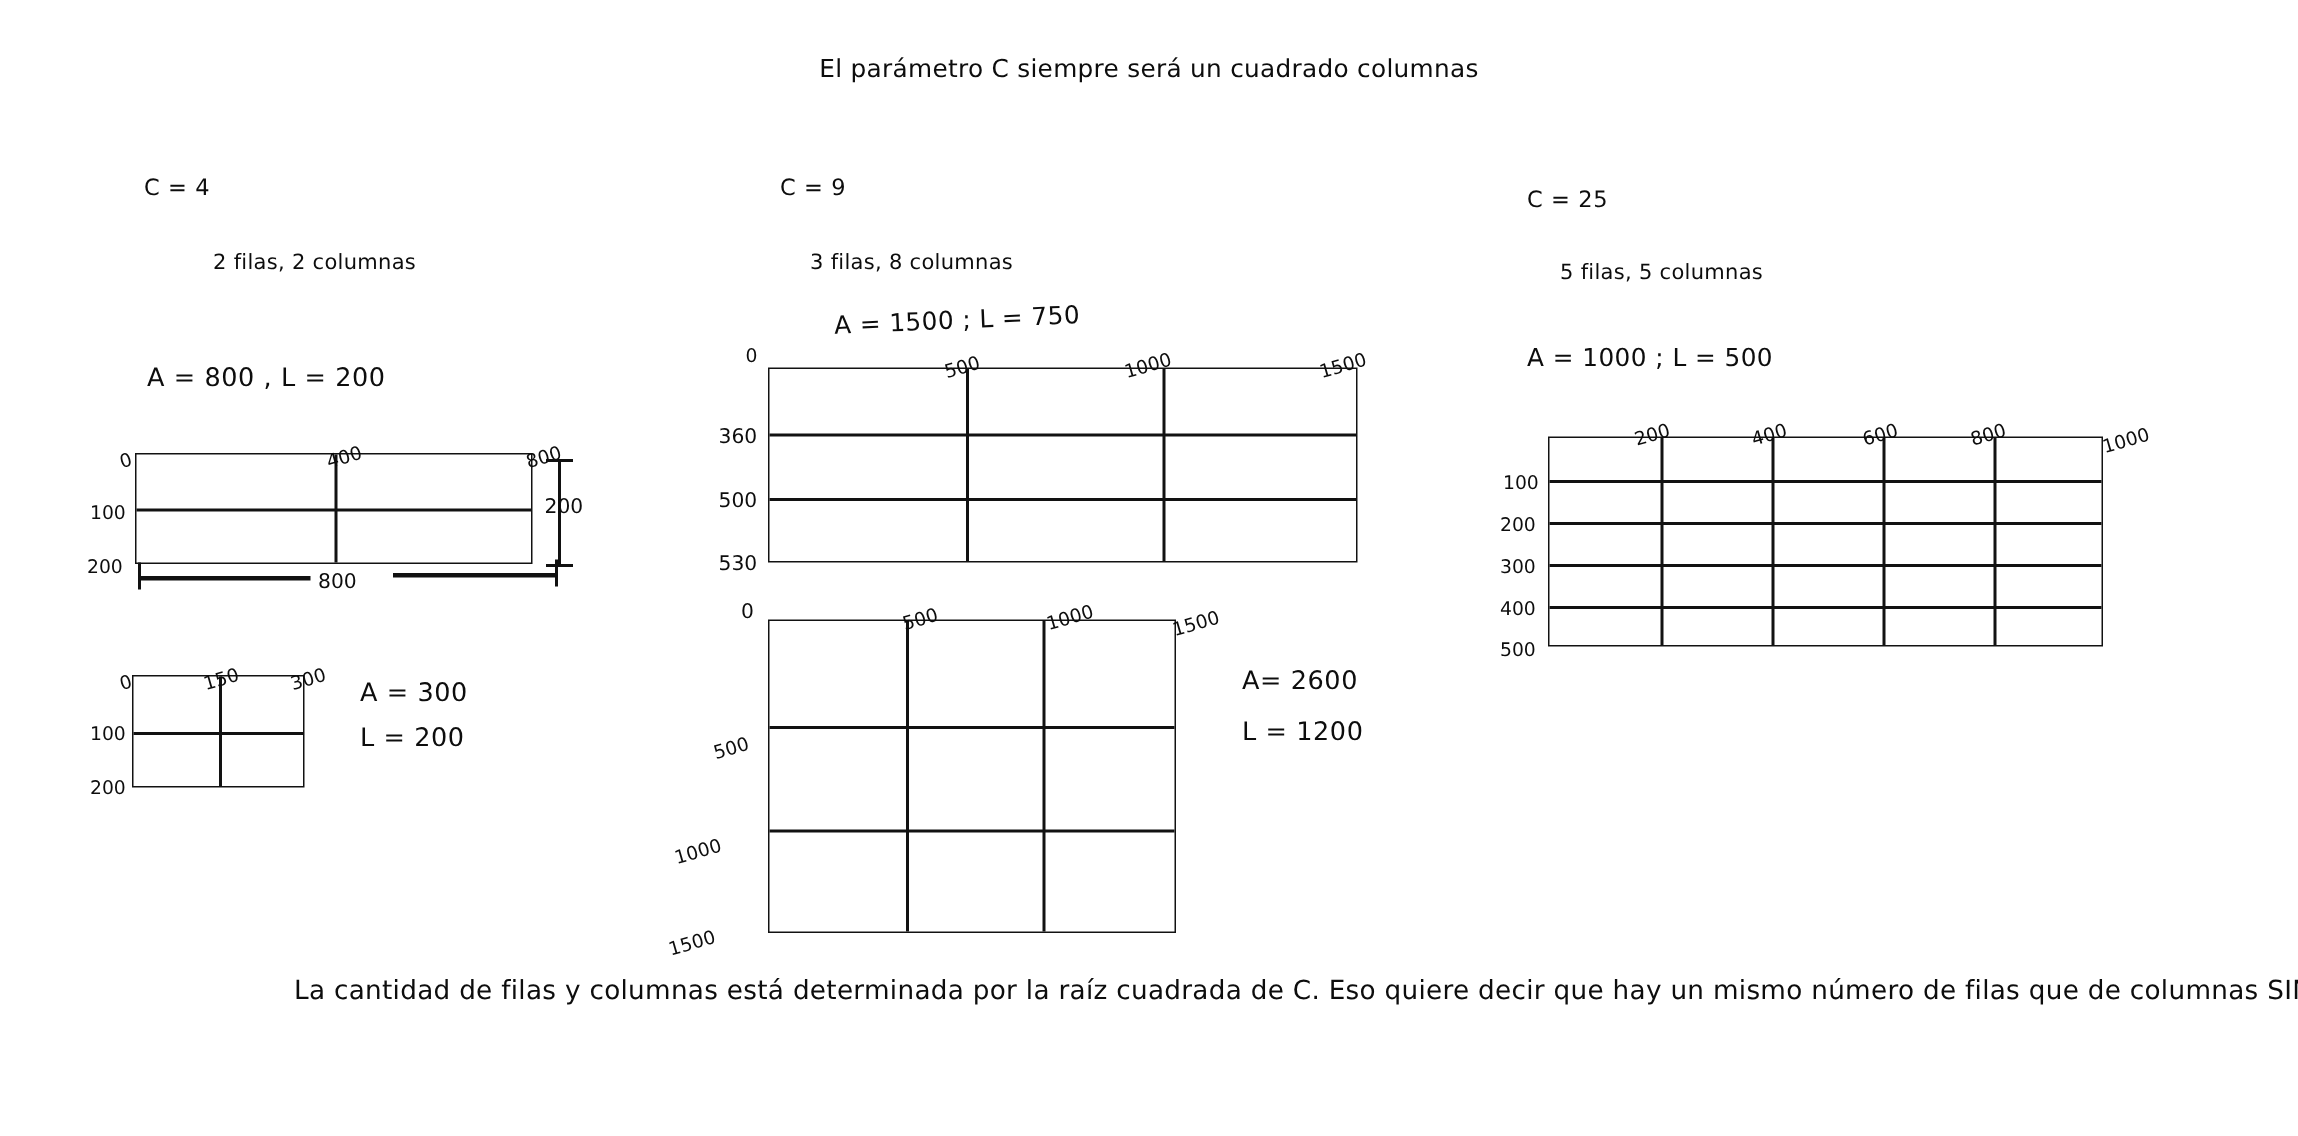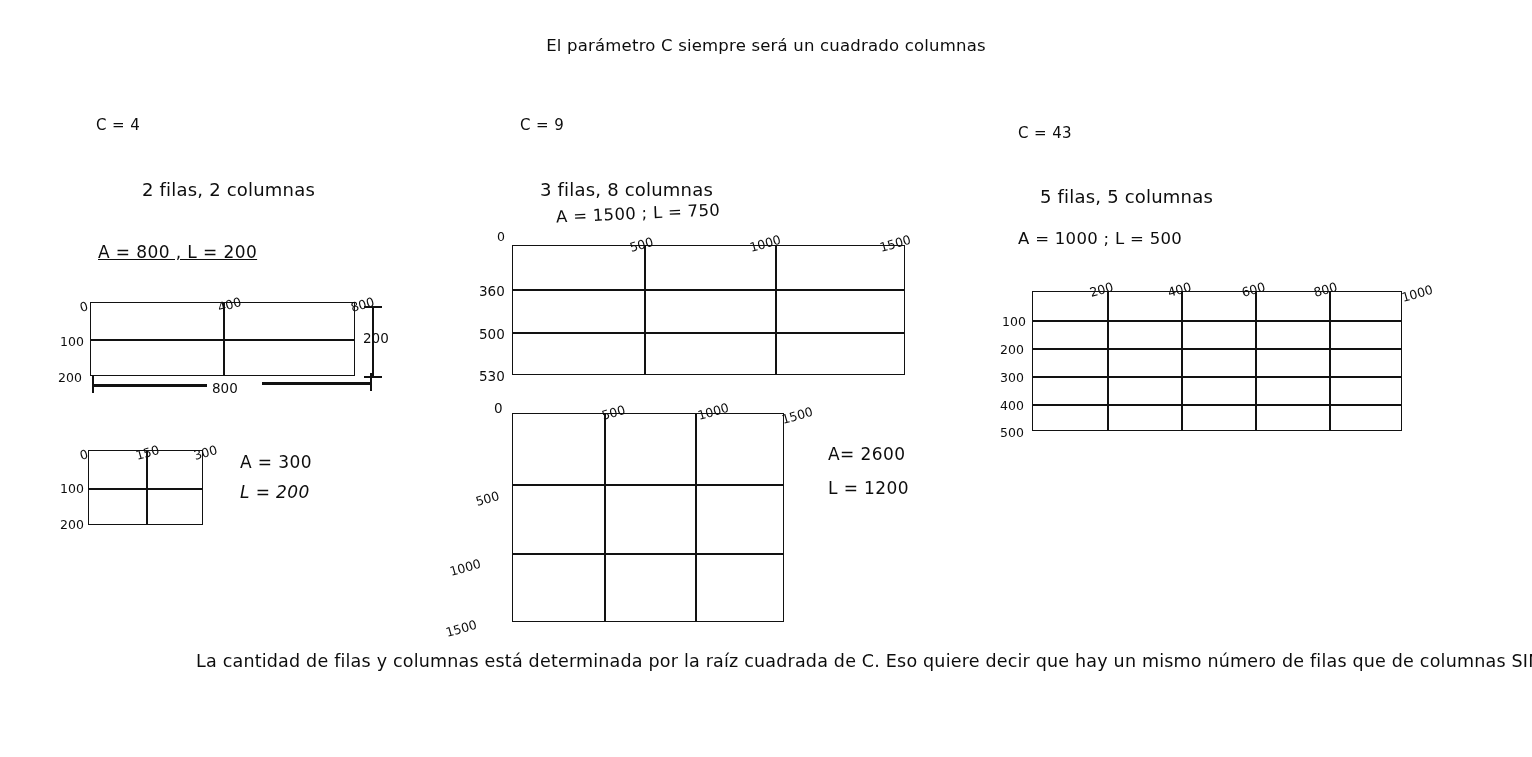--- a/index.html
+++ b/index.html
@@ -25,21 +25,21 @@
   
   #title {
     left: 0; top: 36px; width: 1532px;
     text-align: center;
     font-size: 16.5px;
     letter-spacing: 0.2px;
   }
 
   
   .sec-head { font-size: 15px; font-weight: 400; letter-spacing: 0.4px; }
-  .sec-sub  { font-size: 18px; letter-spacing: 0.2px; margin-top: 12px; }
+  .sec-sub  { font-size: 14px; letter-spacing: 0.2px; }
   .sec-al   { font-size: 16.5px; letter-spacing: 0.3px; }
 
   
   .grid {
     position: absolute;
     border: 1.6px solid #121212;
     box-sizing: border-box;
     background: #fff;
   }
   .grid .vline, .grid .hline {
@@ -72,21 +72,21 @@
   .eq { font-size: 17px; letter-spacing: 0.4px; }
 </style>
 </head>
 <body>
 
 <div class="abs hand" id="title">El parámetro C siempre será un cuadrado columnas</div>
 
 <div class="abs hand sec-head" style="left:96px; top:116px;">C = 4</div>
 <div class="abs hand sec-sub" style="left:142px; top:167px;">2 filas, 2 columnas</div>
 
-<div class="abs hand eq" style="left:98px; top:242px;text-decoration:underline;">A = 800 ,  L = 200</div>
+<div class="abs hand eq" style="left:98px; top:242px;">A = 800 ,  L = 200</div>
 
 <div class="grid" style="left:90px; top:302px; width:265px; height:74px;">
   <div class="vline" style="left:132px;"></div>
   <div class="hline" style="top:36px;"></div>
 </div>
 
 <div class="abs hand tick rot" style="left:82px; top:300px;">0</div>
 <div class="abs hand tick rot" style="left:220px; top:300px;">400</div>
 <div class="abs hand tick rot" style="left:353px; top:300px;">800</div>
 
@@ -108,21 +108,21 @@
   <div class="vline" style="left:57px;"></div>
   <div class="hline" style="top:37px;"></div>
 </div>
 <div class="abs hand tick rot" style="left:82px; top:448px;">0</div>
 <div class="abs hand tick rot" style="left:138px; top:448px;">150</div>
 <div class="abs hand tick rot" style="left:196px; top:448px;">300</div>
 <div class="abs hand tick" style="left:60px; top:481px;">100</div>
 <div class="abs hand tick" style="left:60px; top:517px;">200</div>
 
 <div class="abs hand eq" style="left:240px; top:452px;">A = 300</div>
-<div class="abs hand eq" style="left:240px; top:482px;font-style:italic;">L = 200</div>
+<div class="abs hand eq" style="left:240px; top:482px;">L = 200</div>
 
 <div class="abs hand sec-head" style="left:520px; top:116px;">C = 9</div>
 <div class="abs hand sec-sub" style="left:540px; top:167px;">3 filas, 8 columnas</div>
 
 <div class="abs hand sec-al" style="left:556px; top:204px; transform:rotate(-2.5deg);">A = 1500 ;  L = 750</div>
 
 <div class="grid" style="left:512px; top:245px; width:393px; height:130px;">
   <div class="vline" style="left:131px;"></div>
   <div class="vline" style="left:262px;"></div>
   <div class="hline" style="top:43px;"></div>
@@ -146,21 +146,21 @@
 <div class="abs hand tick rot" style="left:604px; top:408px;">500</div>
 <div class="abs hand tick rot" style="left:700px; top:408px;">1000</div>
 <div class="abs hand tick rot" style="left:784px; top:412px;">1500</div>
 <div class="abs hand tick rot" style="left:478px; top:494px;">500</div>
 <div class="abs hand tick rot" style="left:452px; top:564px;">1000</div>
 <div class="abs hand tick rot" style="left:448px; top:625px;">1500</div>
 
 <div class="abs hand eq" style="left:828px; top:444px;">A= 2600</div>
 <div class="abs hand eq" style="left:828px; top:478px;">L = 1200</div>
 
-<div class="abs hand sec-head" style="left:1018px; top:124px;">C = 43</div>
+<div class="abs hand sec-head" style="left:1018px; top:124px;">C = 25</div>
 <div class="abs hand sec-sub" style="left:1040px; top:174px;">5 filas, 5 columnas</div>
 
 <div class="abs hand sec-al" style="left:1018px; top:229px;">A = 1000 ;  L = 500</div>
 
 <div class="grid" style="left:1032px; top:291px; width:370px; height:140px;">
   <div class="vline" style="left:74px;"></div>
   <div class="vline" style="left:148px;"></div>
   <div class="vline" style="left:222px;"></div>
   <div class="vline" style="left:296px;"></div>
   <div class="hline" style="top:28px;"></div>

